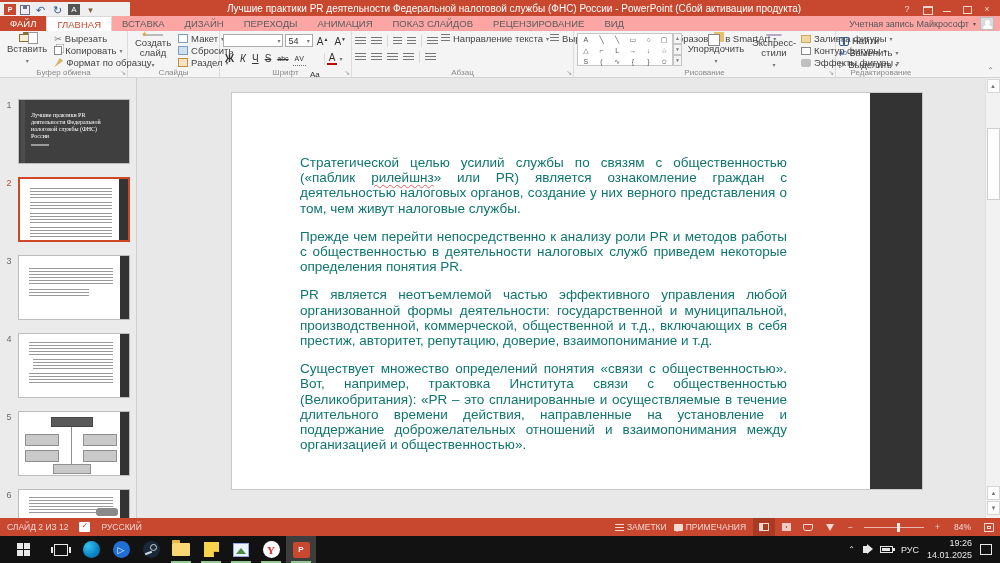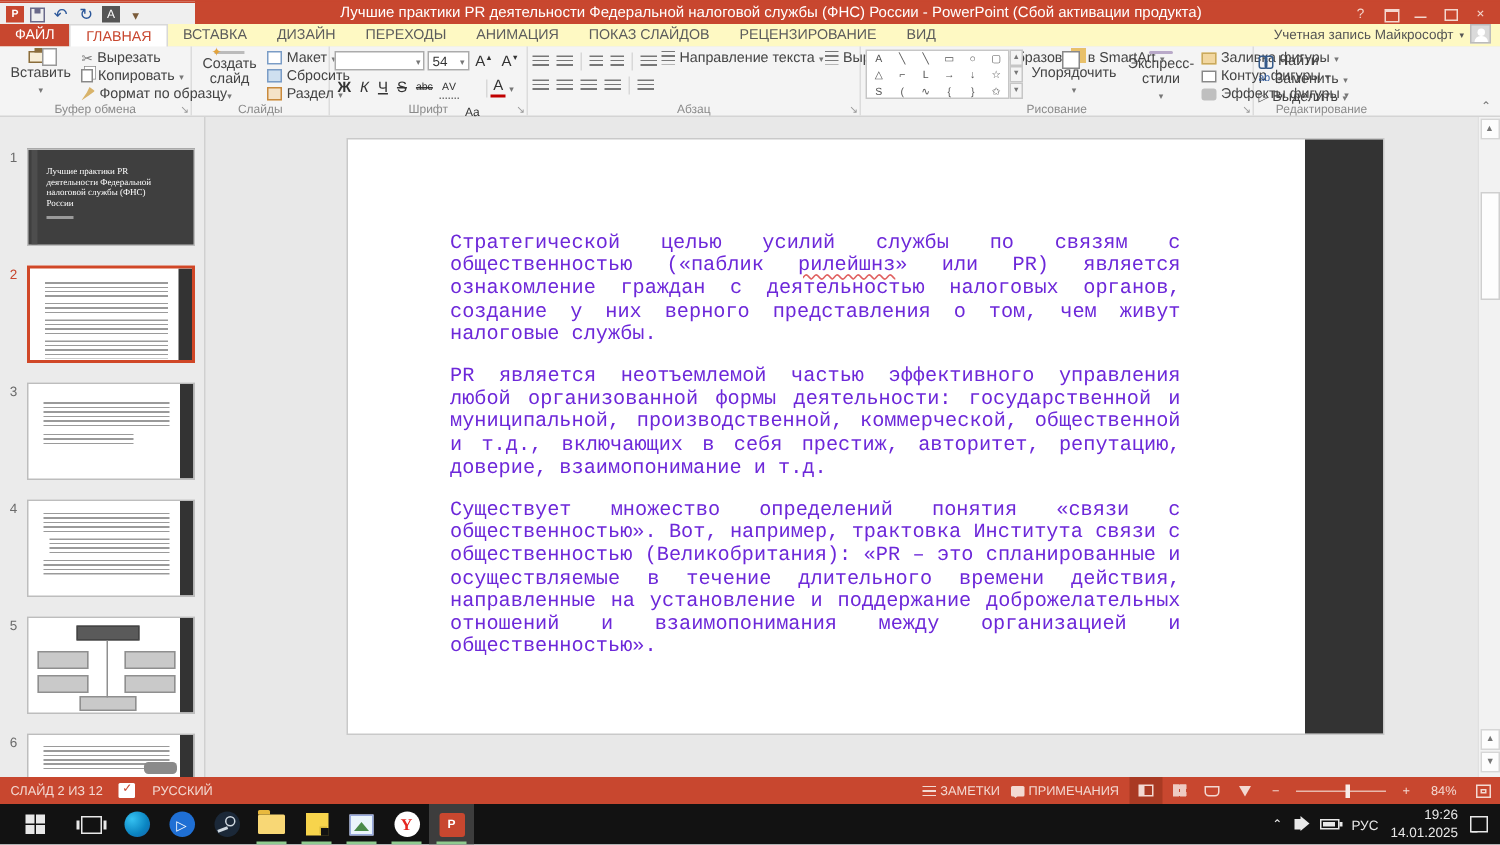--- a/index.html
+++ b/index.html
@@ -23,21 +23,21 @@
   .title-text { flex:1; color:#fff; font-size:10px; line-height:15px; text-align:center;
                 white-space:nowrap; overflow:hidden; }
   .winctl { display:flex; align-items:center; gap:2px; padding-right:4px; }
   .winbtn { width:18px; height:14px; color:#f4d7cf; font-size:9px; line-height:14px; text-align:center; }
   .wb-min { position:relative; } .wb-min:before{content:"";position:absolute;left:5px;bottom:4px;width:8px;height:1px;background:#f4d7cf;}
   .wb-rest { position:relative; } .wb-rest:before{content:"";position:absolute;left:5px;top:4px;width:7px;height:6px;border:1px solid #f4d7cf;}
   .wb-ribbon { position:relative; } .wb-ribbon:before{content:"";position:absolute;left:5px;top:4px;width:8px;height:6px;border:1px solid #f4d7cf;border-top-width:2px;}
 
   
   .tabsrow { position:absolute; left:0; top:16px; width:1000px; height:15px;
-             background:#fef9c3; display:flex; align-items:flex-start; font-size:9.5px; }
+             background:#fca5a5; display:flex; align-items:center; font-size:9.5px; }
   .tab { padding:0 10px; line-height:15px; color:#5c5c5c; }
   .tab.file { background:#C8472F; color:#fff; }
   .tab.active { background:#fff; color:#C8472F; border:1px solid #D8D8D8; border-bottom:none; }
   .tabs-spacer { flex:1; }
   .account { display:flex; align-items:center; gap:4px; padding-right:6px; color:#555; font-size:9px; }
   .avatar { width:14px; height:13px; background:#DADADA; border:1px solid #bbb; position:relative; }
   .avatar:before { content:""; position:absolute; left:4px; top:2px; width:5px; height:5px; border-radius:50%; background:#fff; }
   .avatar:after { content:""; position:absolute; left:2px; bottom:0; width:9px; height:4px; border-radius:4px 4px 0 0; background:#fff; }
 
   
@@ -109,22 +109,22 @@
   .fk { position:absolute; left:10px; right:16px; background:repeating-linear-gradient(to bottom,#9a9a9a 0 1px,transparent 1px 3px); }
   .diagram-box { position:absolute; background:#C9C9C9; border:1px solid #8f8f8f; }
   .diagram-box.dk { background:#5a5a5a; border-color:#444; }
   .thumb-scroll { position:absolute; left:96px; top:430px; width:22px; height:8px; background:#8a8a8a; border-radius:3px; }
 
   
   .slide { position:absolute; left:232px; top:15px; width:690px; height:396px; background:#fff;
            box-shadow:0 0 0 1px #C9C9C9; }
   .slide-darkbar { position:absolute; right:0; top:0; bottom:0; width:52px; background:#333333; }
   .slide-text { position:absolute; left:68px; top:62px; width:487px;
-                font-family:Liberation Mono, monospace; font-size:13.5px; line-height:15.2px;
-                color:#6d28d9; text-align:justify; }
+                font-family:Liberation Sans, sans-serif; font-size:13.5px; line-height:15.2px;
+                color:#0f766e; text-align:justify; }
   .slide-text p { margin-bottom:13px; }
   .squiggly { text-decoration:underline; text-decoration-style:wavy; text-decoration-color:#E06060;
               text-decoration-thickness:1px; text-underline-offset:2px; }
 
   
   .notesbar { position:absolute; left:0; bottom:0; width:985px; height:24px; background:#EFEFEF;
               border-top:1px solid #D9D9D9; display:flex; align-items:center; }
   .notes-handle { width:12px; text-align:center; color:#999; font-size:7px; margin-left:8px; }
   .notes-label { color:#7a7a7a; font-size:10.5px; margin-left:6px; }
 
@@ -514,20 +514,21 @@
         </div>
       </div>
 
       <span class="thumb-scroll"></span>
     </div>
 
     <div class="slide">
       <div class="slide-darkbar"></div>
       <div class="slide-text">
         <p><span>Стратегической целью усилий службы по связям с общественностью («паблик </span><span class="squiggly">рилейшнз</span><span>» или PR) является ознакомление граждан с деятельностью налоговых органов, создание у них верного представления о том, чем живут налоговые службы.</span></p>
+        <p>Прежде чем перейти непосредственно к анализу роли PR и методов работы с общественностью в деятельности налоговых служб приведем некоторые определения понятия PR.</p>
         <p>PR является неотъемлемой частью эффективного управления любой организованной формы деятельности: государственной и муниципальной, производственной, коммерческой, общественной и т.д., включающих в себя престиж, авторитет, репутацию, доверие, взаимопонимание и т.д.</p>
         <p>Существует множество определений понятия «связи с общественностью». Вот, например, трактовка Института связи с общественностью (Великобритания): «PR – это спланированные и осуществляемые в течение длительного времени действия, направленные на установление и поддержание доброжелательных отношений и взаимопонимания между организацией и общественностью».</p>
       </div>
     </div>
 
 
     <div class="vscroll">
       <div class="vs-btn">▲</div>
       <div class="vs-thumb"></div>
       <div class="vs-nav">

